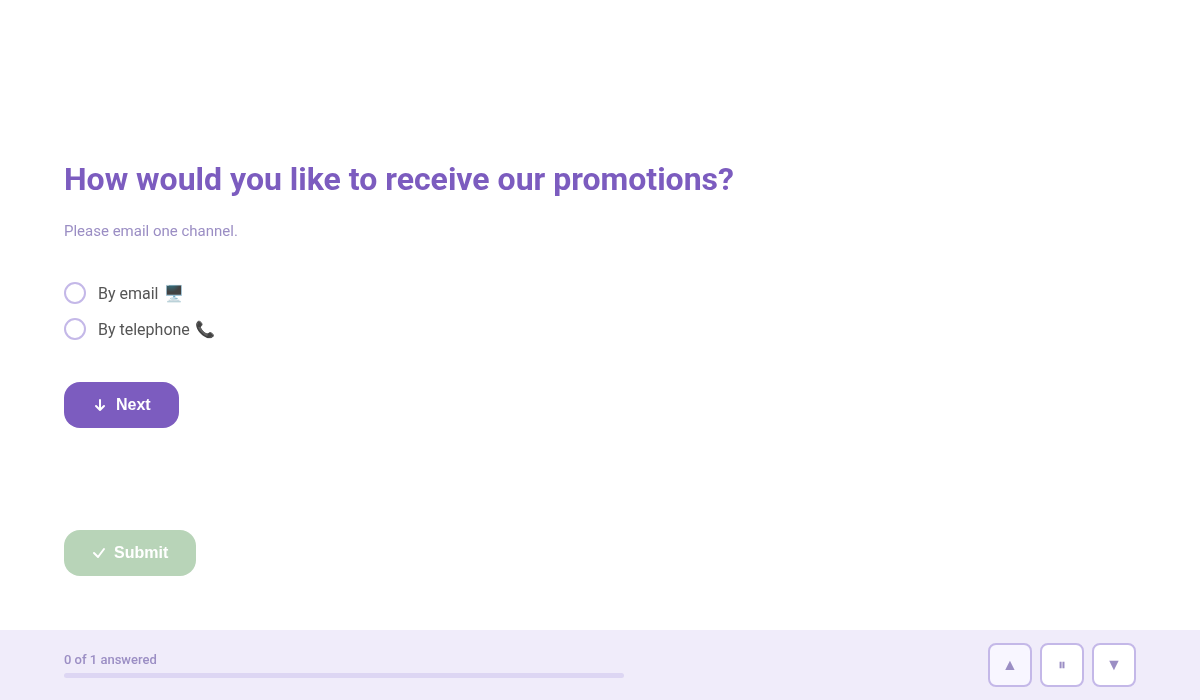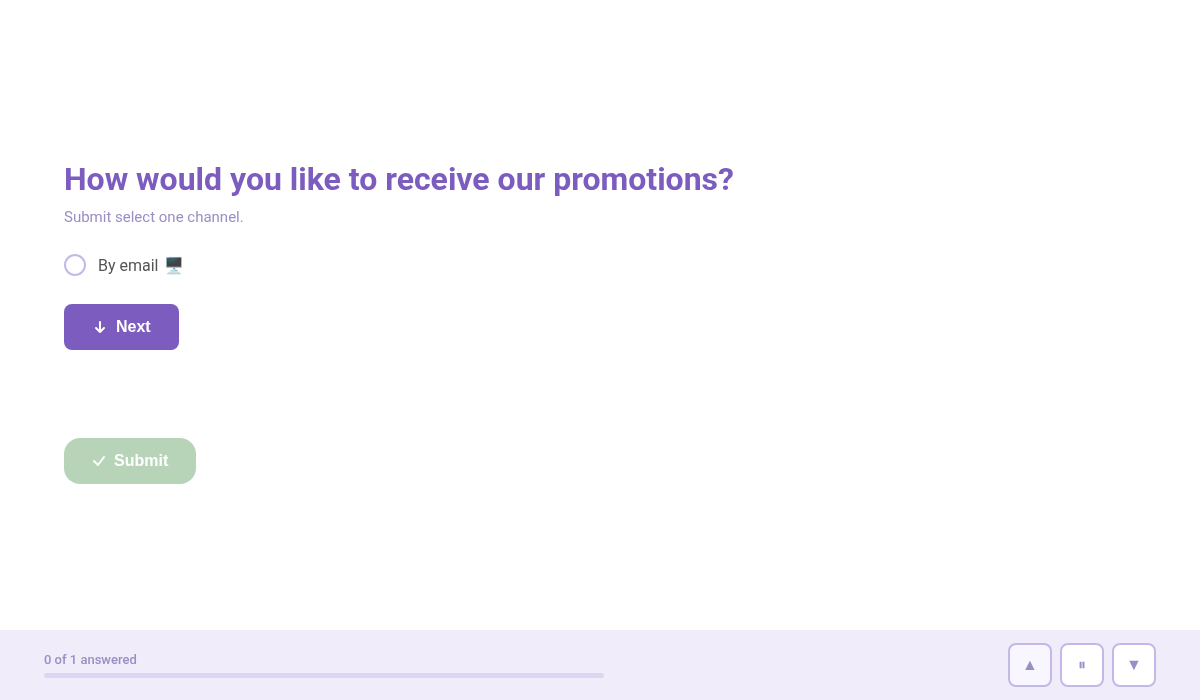--- a/index.html
+++ b/index.html
@@ -16,21 +16,21 @@
       overflow: hidden;
       display: flex;
       flex-direction: column;
     }
 
     .main-content {
       flex: 1;
       padding: 160px 64px 40px 64px;
       display: flex;
       flex-direction: column;
-      gap: 0;
+      gap: 14px;
     }
 
     .question-title {
       font-size: 32px;
       font-weight: 700;
       color: #7c5cbf;
       margin-bottom: 10px;
     }
 
     .question-subtitle {
@@ -78,21 +78,21 @@
       font-size: 16px;
     }
 
     .next-button {
       display: inline-flex;
       align-items: center;
       gap: 8px;
       background: #7c5cbf;
       color: #ffffff;
       border: none;
-      border-radius: 8px;
+      border-radius: 16px;
       padding: 14px 28px;
       font-size: 16px;
       font-weight: 600;
       cursor: pointer;
       margin-bottom: 60px;
     }
 
     .next-button .arrow-icon {
       width: 16px;
       height: 16px;
@@ -116,21 +116,21 @@
     }
 
     .submit-button .check-icon {
       display: flex;
       align-items: center;
       justify-content: center;
     }
 
     .footer-bar {
       background: #f0ecfa;
-      padding: 0 44px;
+      padding: 0 64px;
       height: 70px;
       display: flex;
       align-items: center;
       justify-content: space-between;
       flex-shrink: 0;
     }
 
     .footer-left {
       display: flex;
       flex-direction: column;
@@ -186,32 +186,38 @@
 
     .nav-btn.prev-btn {
       background: #f8f6ff;
     }
   </style>
 </head>
 <body>
 
 <div class="main-content">
   <h1 class="question-title">How would you like to receive our promotions?</h1>
-  <p class="question-subtitle">Submit select one channel.</p>
+  <p class="question-subtitle">Please email one channel.</p>
 
   <div class="options-list">
 
     <label class="option-item">
       <div class="radio-circle"></div>
       <span class="option-label">
         By email <span class="option-emoji">🖥️</span>
       </span>
     </label>
 
 
+    <label class="option-item">
+      <div class="radio-circle"></div>
+      <span class="option-label">
+        By telephone <span class="option-emoji">📞</span>
+      </span>
+    </label>
 
   </div>
 
   <div style="margin-bottom: 28px;">
     <button class="next-button">
       <span class="arrow-icon">
         <svg width="14" height="14" viewBox="0 0 14 14" fill="none">
           <path d="M7 2L7 12M7 12L3 8M7 12L11 8" stroke="white" stroke-width="2" stroke-linecap="round" stroke-linejoin="round"></path>
         </svg>
       </span>

